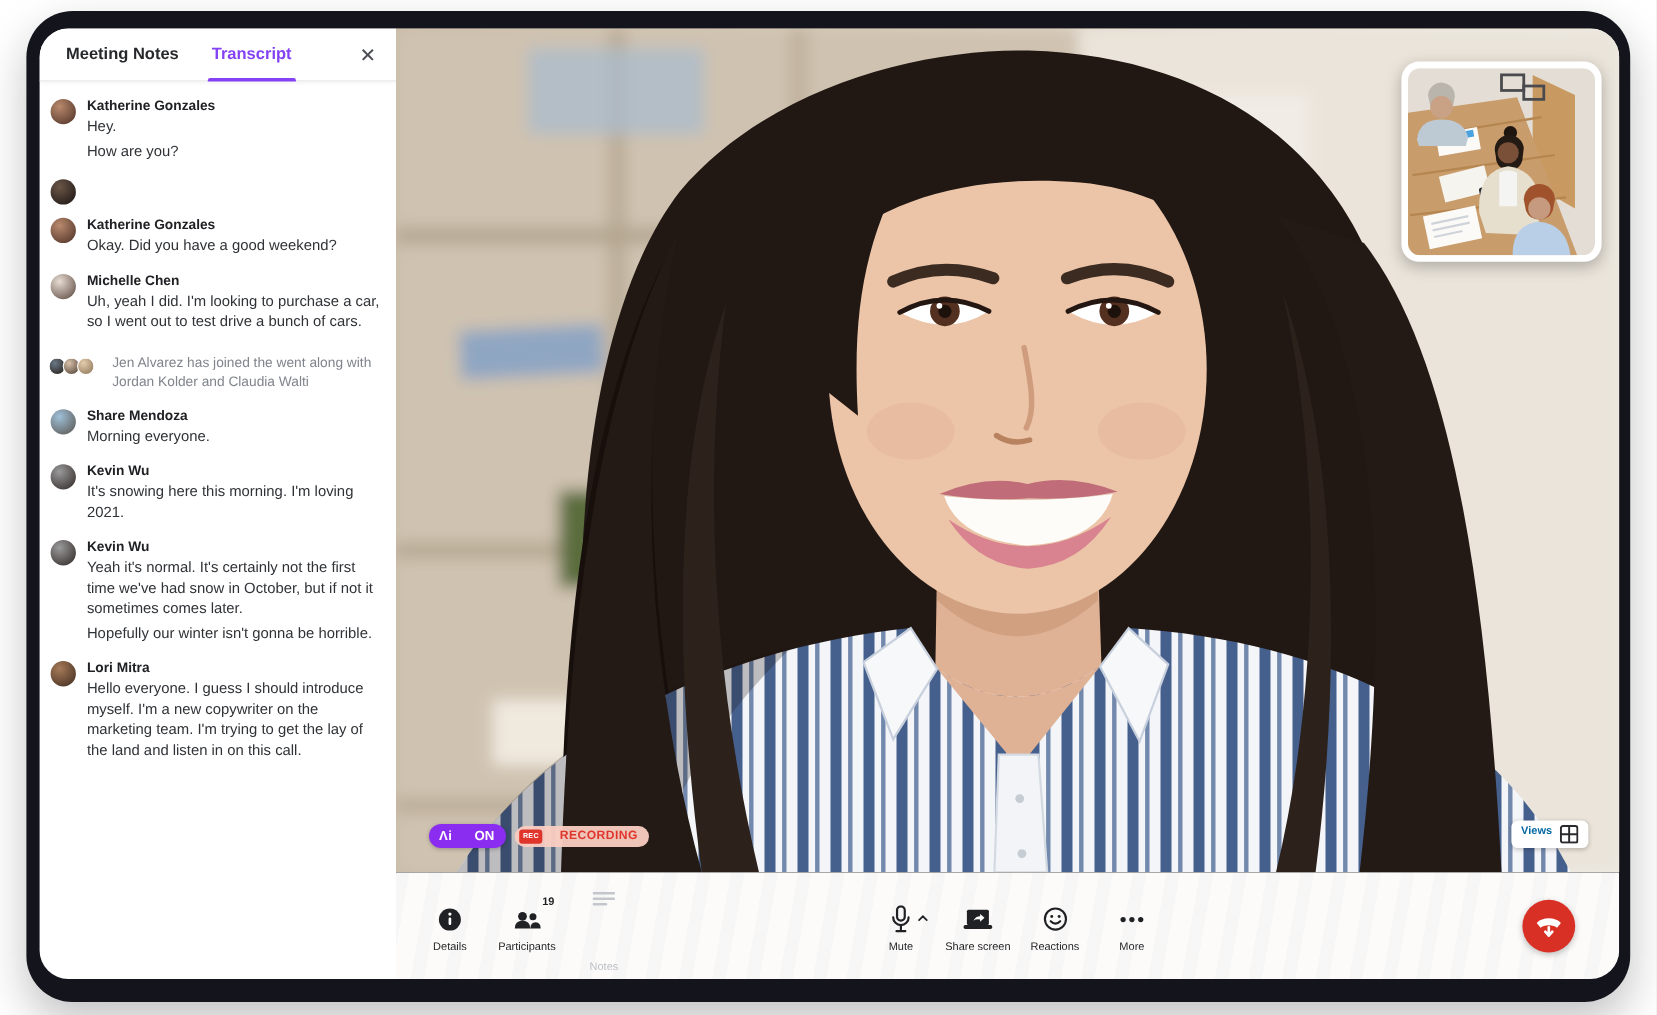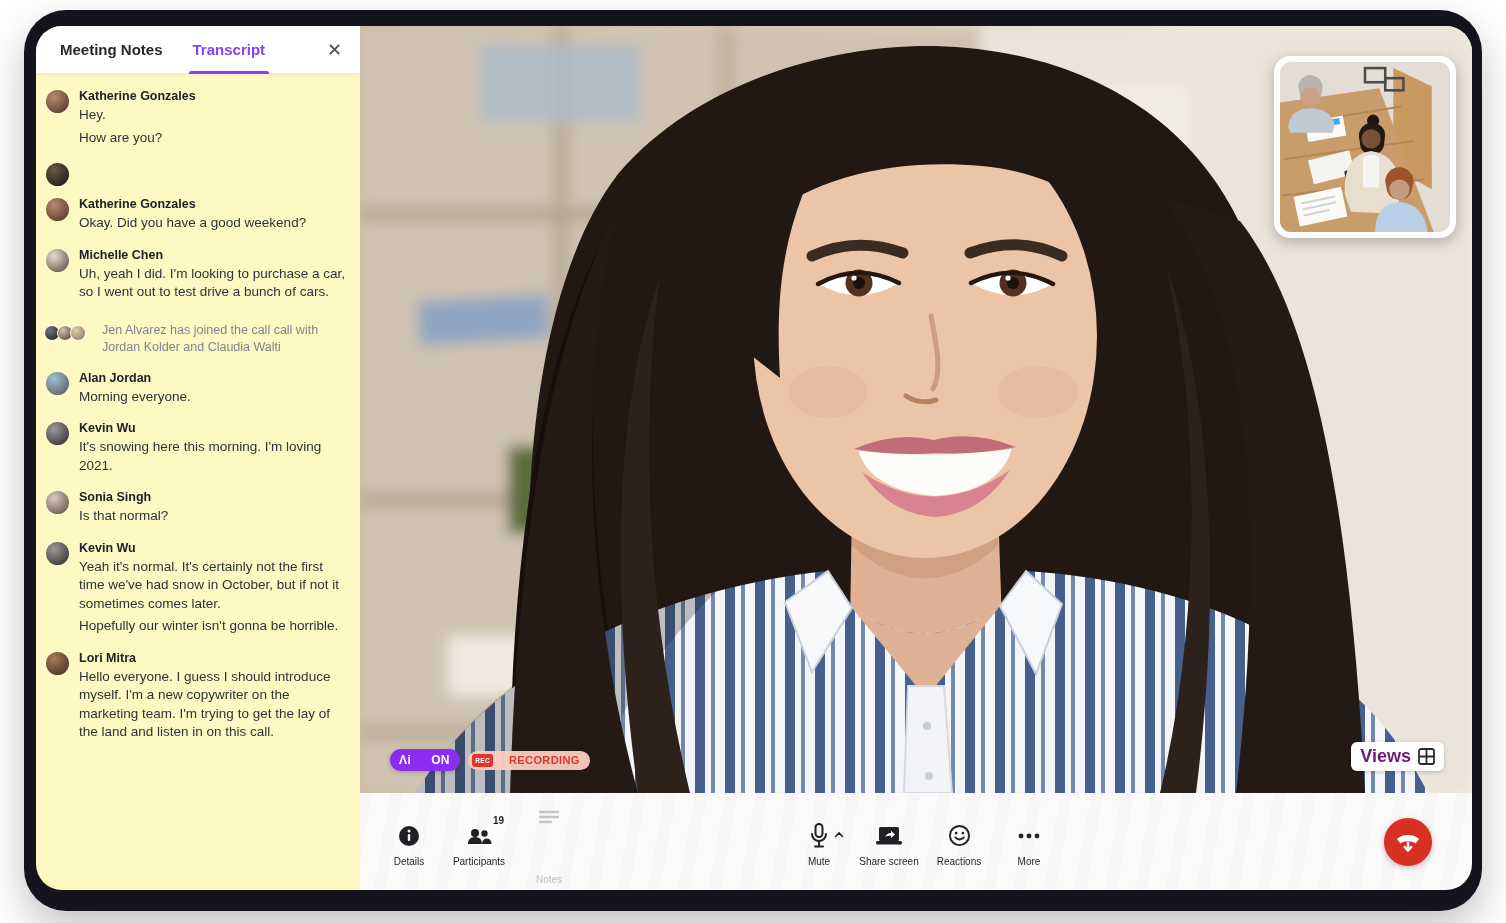--- a/index.html
+++ b/index.html
@@ -3,21 +3,21 @@
 <meta charset="utf-8">
 <style>
   * { margin:0; padding:0; box-sizing:border-box; }
   body { font-family:"Liberation Sans", sans-serif; background:#ffffff; }
   .stage { position:relative; width:1506px; height:923px; background:#ffffff; overflow:hidden; }
   .window { position:absolute; left:24px; top:10px; width:1458px; height:901px;
             background:#14151c; border-radius:42px; box-shadow:0 18px 40px rgba(20,21,28,.25); }
 
   
   .panel { position:absolute; left:12px; top:16px; width:324px; height:864px;
-           background:#fef9c3; border-radius:26px 0 0 26px; overflow:hidden; }
+           background:#ffffff; border-radius:26px 0 0 26px; overflow:hidden; }
   .panel-header { position:relative; height:48px; display:flex; align-items:center;
                   padding:0 18px 0 24px; border-bottom:1px solid #e7e7e9;
                   box-shadow:0 1px 4px rgba(0,0,0,.05); background:#fff; z-index:2; }
   .tab { font-size:15px; font-weight:bold; color:#27282b; margin-right:30px; cursor:pointer;
          position:relative; height:48px; display:flex; align-items:center; white-space:nowrap; }
   .tab.active { color:#8442f4; }
   .tab.active::after { content:""; position:absolute; left:-4px; right:-4px; bottom:0;
                        height:3px; background:#8442f4; border-radius:2px 2px 0 0; }
   .close-btn { margin-left:auto; font-size:18px; color:#4a4d52; cursor:pointer; line-height:1; }
   .transcript { position:absolute; top:49px; bottom:0; left:0; right:0;
@@ -44,23 +44,23 @@
   .badges { position:absolute; left:30px; bottom:22px; display:flex; align-items:center; gap:8px; }
   .ai-pill { display:flex; align-items:center; gap:20px; background:#8b2df0; color:#fff;
              border-radius:13px; padding:4px 11px 4px 9px; font-size:12px; font-weight:bold;
              box-shadow:0 1px 4px rgba(0,0,0,.25); cursor:pointer; }
   .ai-logo { font-weight:bold; letter-spacing:.5px; }
   .rec-pill { display:flex; align-items:center; gap:16px; background:rgba(250,205,194,.95);
               border-radius:12px; padding:3px 10px 3px 4px; cursor:default; }
   .rec-box { background:#e0352b; color:#fff; font-size:6.5px; font-weight:bold; border-radius:3px;
              padding:3px 3px; letter-spacing:.3px; }
   .rec-label { color:#e0352b; font-size:11px; font-weight:bold; letter-spacing:.4px; }
-  .views-btn { position:absolute; right:28px; bottom:22px; display:flex; align-items:center; gap:7px;
-               background:#ffffff; border-radius:6px; padding:4px 9px; font-size:18px; font-weight:bold;
-               color:#701a75; box-shadow:0 1px 4px rgba(0,0,0,.2); cursor:pointer; }
+  .views-btn { position:absolute; right:28px; bottom:22px; display:flex; align-items:flex-start; gap:7px;
+               background:#ffffff; border-radius:6px; padding:4px 9px; font-size:10px; font-weight:bold;
+               color:#0369a1; box-shadow:0 1px 4px rgba(0,0,0,.2); cursor:pointer; }
 
   
   .toolbar { position:absolute; left:336px; top:783px; width:1112px; height:97px;
              background:#fcfbfa; border-radius:0 0 26px 0;
              background-image:repeating-linear-gradient(100deg, rgba(120,120,140,.035) 0 12px, rgba(0,0,0,0) 12px 30px); }
   .tb-group-left { position:absolute; left:14px; top:0; height:100%; display:flex; }
   .tb-group-mid  { position:absolute; left:424px; top:0; height:100%; display:flex; }
   .tb-item { width:70px; display:flex; flex-direction:column; align-items:center; justify-content:center;
              cursor:pointer; position:relative; padding-top:6px; }
   .tb-item .icon { height:26px; display:flex; align-items:center; justify-content:center; position:relative; }
@@ -114,46 +114,39 @@
         <div class="msg-line">Uh, yeah I did. I'm looking to purchase a car, so I went out to test drive a bunch of cars.</div>
             </div>
       </div>
 
       <div class="sys-entry">
         <div class="sys-avatars">
               <span style="background: radial-gradient(circle at 35% 30%, rgb(106, 120, 134), rgb(32, 24, 15));"></span>
               <span style="background: radial-gradient(circle at 35% 30%, rgb(216, 194, 172), rgb(74, 56, 44));"></span>
               <span style="background: radial-gradient(circle at 35% 30%, rgb(226, 205, 174), rgb(138, 112, 84));"></span>
             </div>
-        <div class="sys-text">Jen Alvarez has joined the call call with Jordan Kolder and Claudia Walti</div>
+        <div class="sys-text">Jen Alvarez has joined the went along with Jordan Kolder and Claudia Walti</div>
       </div>
 
       <div class="entry">
         <div class="avatar" style="background: radial-gradient(circle at 35% 30%, rgb(159, 192, 216), rgb(87, 81, 74));"></div>
         <div class="entry-body">
-          <div class="speaker">Alan Jordan</div>
+          <div class="speaker">Share Mendoza</div>
         <div class="msg-line">Morning everyone.</div>
             </div>
       </div>
 
       <div class="entry">
         <div class="avatar" style="background: radial-gradient(circle at 35% 30%, rgb(154, 154, 156), rgb(44, 36, 32));"></div>
         <div class="entry-body">
           <div class="speaker">Kevin Wu</div>
         <div class="msg-line">It's snowing here this morning. I'm loving 2021.</div>
             </div>
       </div>
 
-      <div class="entry">
-        <div class="avatar" style="background: radial-gradient(circle at 35% 30%, rgb(216, 204, 196), rgb(88, 66, 56));"></div>
-        <div class="entry-body">
-          <div class="speaker">Sonia Singh</div>
-        <div class="msg-line">Is that normal?</div>
-            </div>
-      </div>
 
       <div class="entry">
         <div class="avatar" style="background: radial-gradient(circle at 35% 30%, rgb(154, 154, 156), rgb(44, 36, 32));"></div>
         <div class="entry-body">
           <div class="speaker">Kevin Wu</div>
         <div class="msg-line">Yeah it's normal. It's certainly not the first time we've had snow in October, but if not it sometimes comes later.</div>
               <div class="msg-line">Hopefully our winter isn't gonna be horrible.</div>
             </div>
       </div>
 

